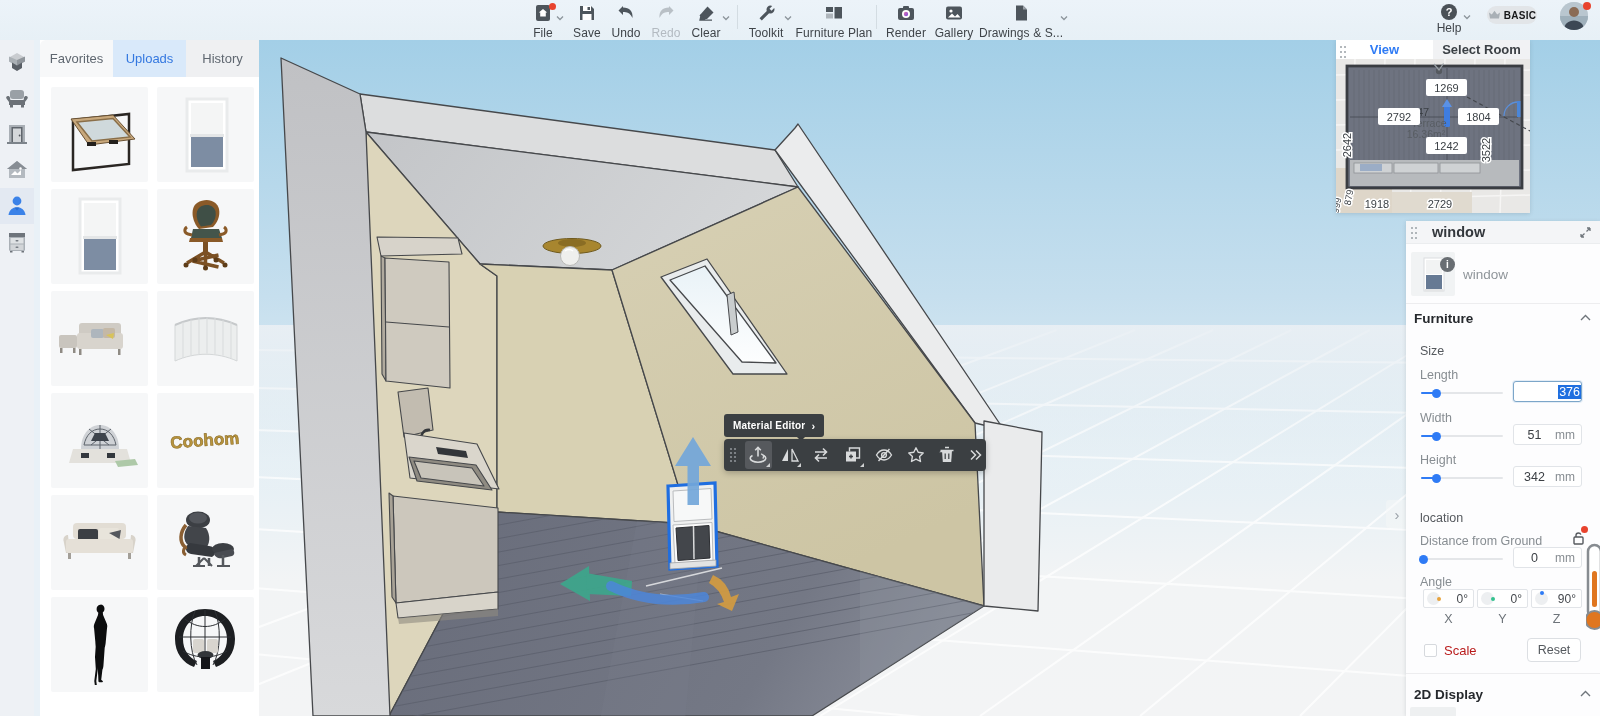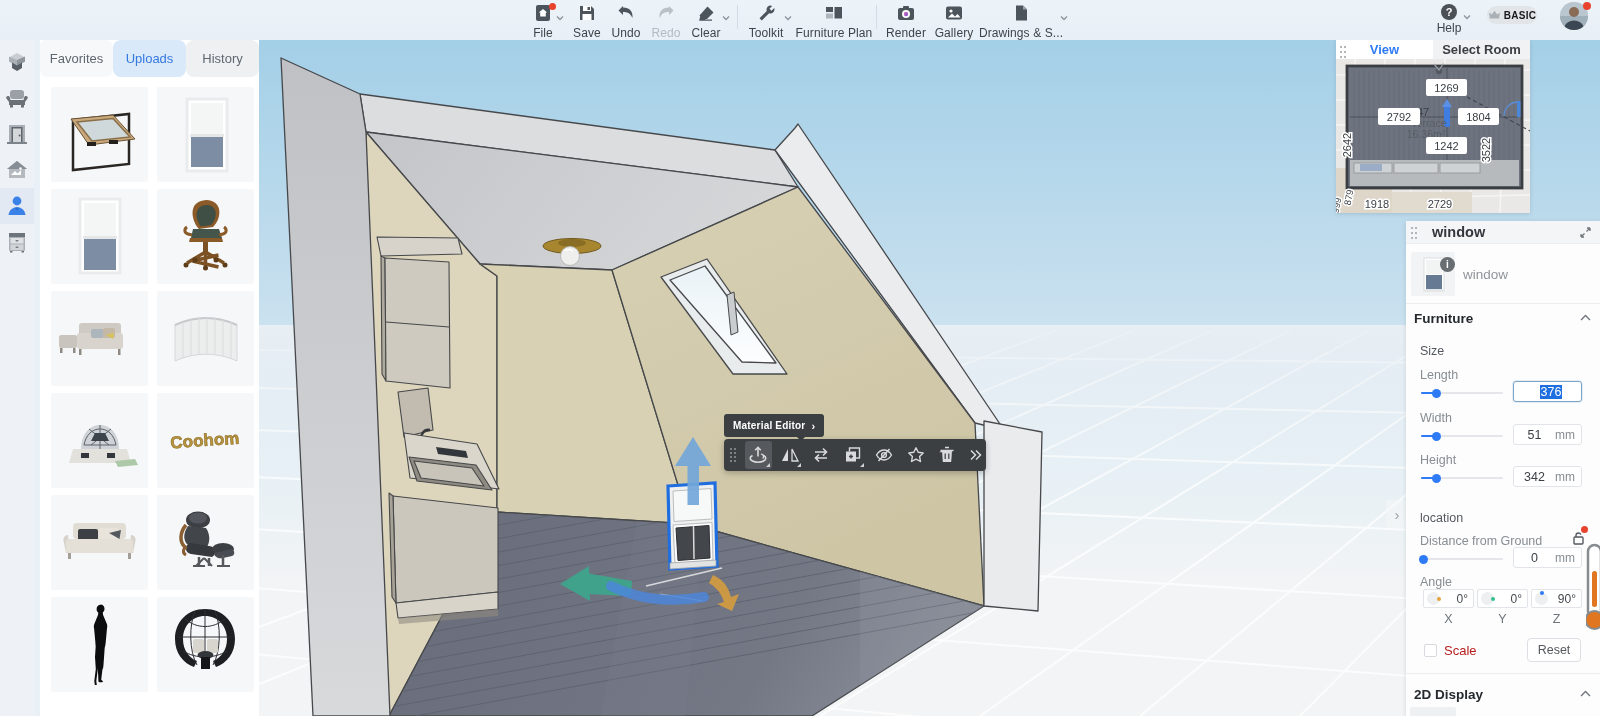--- a/index.html
+++ b/index.html
@@ -26,21 +26,21 @@
   #avatar-dot { position:absolute; left:1583px; top:2px; width:8px; height:8px; border-radius:50%; background:#e8432e; }
 
   
   #iconstrip { position:absolute; left:0; top:40px; width:34px; height:676px; background:#eef1f5; z-index:30; }
   .strip-item { position:relative; width:34px; height:36px; display:flex; align-items:center; justify-content:center; cursor:pointer; }
   .strip-item.active { background:#e3e9f2; }
 
   
   #library { position:absolute; left:40px; top:40px; width:219px; height:676px; background:#fff; z-index:30; }
   #lib-tabs { display:flex; height:37px; }
-  .lib-tab { flex:1; font-size:13px; color:#5f6770; display:flex; align-items:center; justify-content:center; cursor:pointer;border-radius:8px; }
+  .lib-tab { flex:1; font-size:13px; color:#5f6770; display:flex; align-items:center; justify-content:center; cursor:pointer; }
   #tab-favorites { background:#f7f8f9; border-top-left-radius:6px; }
   #tab-uploads { background:#d9e9fa; color:#3478e0; }
   #tab-history { background:#eff0f2; }
   #lib-grid { position:absolute; left:0; top:47px; width:219px; height:629px; }
   .lib-cell { position:absolute; width:97px; height:95px; background:#f6f7f8; border-radius:2px; cursor:pointer; }
   .lib-cell svg { width:100%; height:100%; display:block; }
 
   
   #canvas { position:absolute; left:253px; top:40px; width:1347px; height:676px; z-index:1; }
   #canvas svg.scene { position:absolute; left:0; top:0; }
@@ -79,21 +79,21 @@
   .sec-chev { position:absolute; right:9px; color:#6f757b; }
   .sub-label { position:absolute; left:14px; color:#55595e; font-size:12.5px; }
   .field-label { position:absolute; left:14px; color:#878d92; font-size:12.5px; }
   .slider { position:absolute; left:15px; width:82px; height:2px; background:#e4e6e9; border-radius:1px; }
   .slider .fill { position:absolute; left:0; top:0; height:2px; background:#2f7bf5; border-radius:1px; }
   .slider .knob { position:absolute; top:-3.5px; width:9px; height:9px; border-radius:50%; background:#2f7bf5; }
   .num-input { position:absolute; left:107px; width:69px; height:21px; border:1px solid #e1e4e8; border-radius:3px; background:#fff; display:flex; align-items:center; font-size:12.5px; color:#3c4045; }
   .num-input .val { flex:1; text-align:center; }
   .num-input .unit { width:26px; color:#878d92; font-size:12px; }
   .num-input.focused { border:1.5px solid #7ca6c9; box-shadow:0 0 0 1px rgba(90,150,200,.15); }
-  .num-input.focused .val { text-align:center; padding-left:7px; }
+  .num-input.focused .val { text-align:right; padding-left:7px; }
   .num-input.focused .val span { background:#1f6fe0; color:#fff; padding:0 1px; }
   .angle-cell { position:absolute; width:51px; height:19px; border:1px solid #e1e4e8; border-radius:2px; background:#fff; display:flex; align-items:center; }
   .angle-dial { position:relative; width:13px; height:13px; border-radius:50%; background:#edeff1; margin-left:3px; }
   .angle-dial .dot { position:absolute; width:4px; height:4px; border-radius:50%; }
   .angle-val { flex:1; text-align:right; padding-right:5px; font-size:12px; color:#45494e; }
   .axis-label { position:absolute; width:51px; text-align:center; color:#6e747a; font-size:12.5px; }
   #scale-check { position:absolute; left:18px; top:423px; width:13px; height:13px; border:1px solid #d6d9dd; border-radius:2px; background:#fff; }
   #scale-label { position:absolute; left:38px; top:422px; color:#b91c1c; }
   #reset-btn { position:absolute; left:121px; top:417px; width:54px; height:24px; border:1px solid #dcdfe3; border-radius:4px; background:#fff; text-align:center; line-height:22px; color:#55595e; font-size:12.5px; cursor:pointer; }
   #thermo { position:absolute; left:180px; top:322px; z-index:5; }

